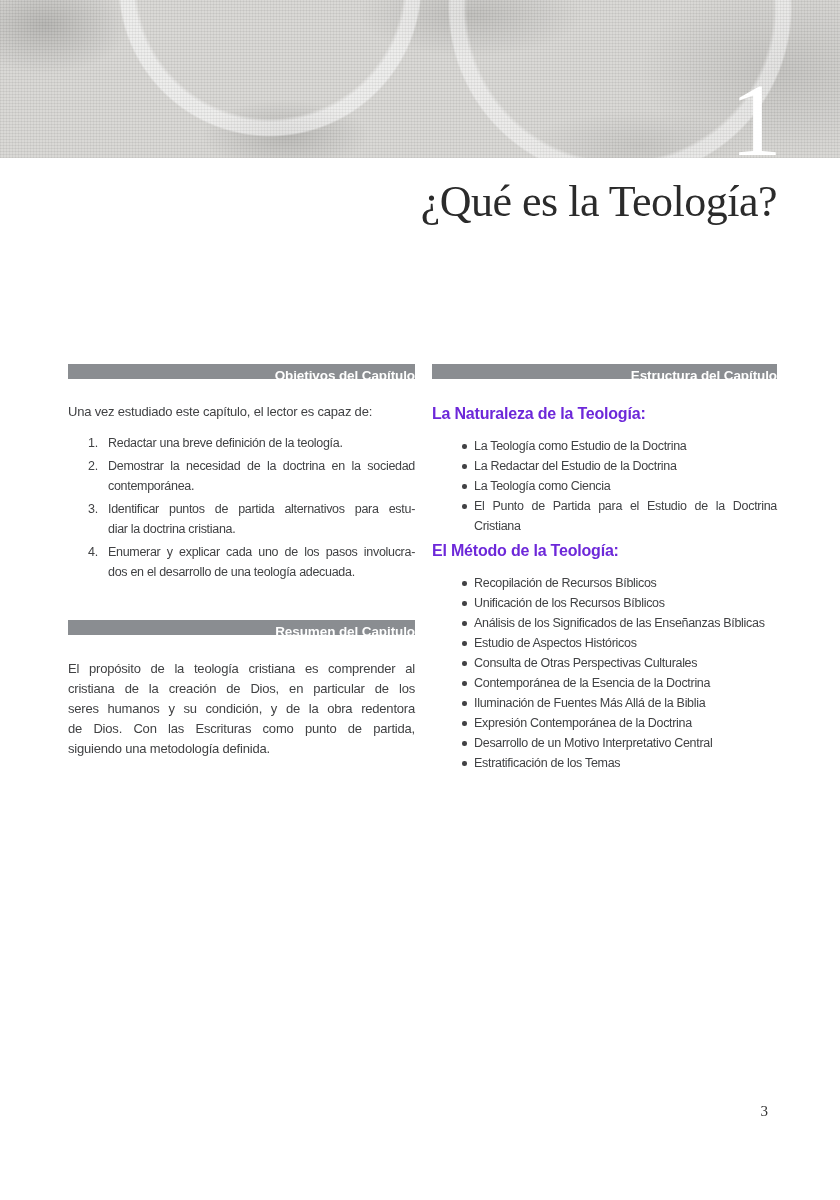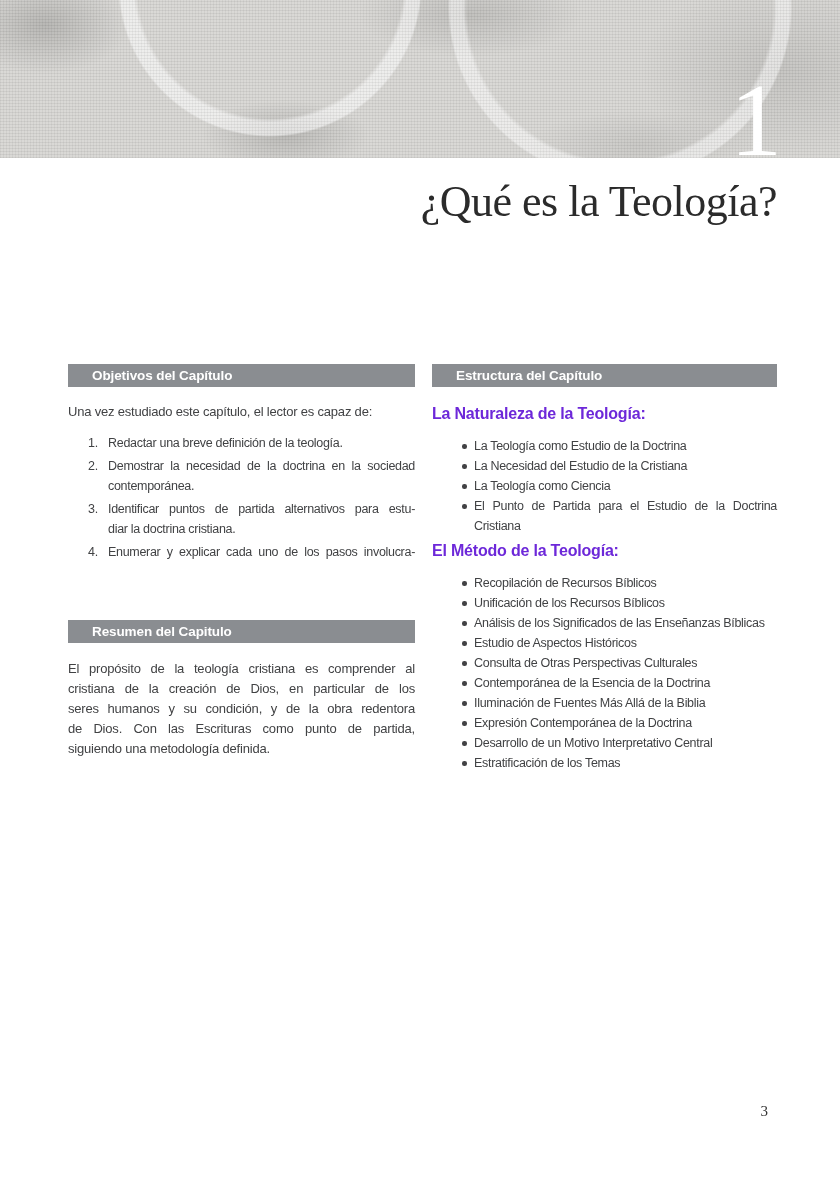--- a/index.html
+++ b/index.html
@@ -32,24 +32,24 @@
   .title {
     position:absolute; top:176px; right:63px;
     font-family:"Liberation Serif", serif; font-weight:400;
     font-size:44px; letter-spacing:-0.5px; color:#2b2b2b; white-space:nowrap;
   }
   
   .col { position:absolute; top:0; height:1200px; }
   .col.left  { left:68px;  width:347px; }
   .col.right { left:432px; width:345px; }
   .bar {
-    position:absolute; left:0; width:100%; height:23px;
+    position:absolute; left:0; width:100%; height:15px;
     background:var(--section-bar, #8a8d91);
     color:#ffffff; font-weight:bold; font-size:13.5px; line-height:23px;
-    padding-left:24px; letter-spacing:-0.1px;
+    padding-left:24px; letter-spacing:-0.1px;text-align:right;
   }
   .bar.obj, .bar.est { top:364px; }
   .bar.res { top:620px; }
   .intro {
     position:absolute; top:402px; left:0; width:100%;
     font-size:13px; letter-spacing:-0.2px; line-height:20px; white-space:nowrap;
   }
   
   .numlist { position:absolute; top:433px; left:0; width:100%; }
   .n-item { display:flex; margin-bottom:3px; }
@@ -118,20 +118,21 @@
         <span class="n-num">3.</span>
         <div class="n-text">
           <div class="jl">Identificar puntos de partida alternativos para estu-</div>
           <div>diar la doctrina cristiana.</div>
         </div>
       </div>
       <div class="n-item">
         <span class="n-num">4.</span>
         <div class="n-text">
           <div class="jl">Enumerar y explicar cada uno de los pasos involucra-</div>
+          <div>dos en el desarrollo de una teología adecuada.</div>
         </div>
       </div>
     </div>
 
     <div class="bar res">
       <span>Resumen del Capitulo</span>
     </div>
 
     <div class="summary">
       <div class="jl">El propósito de la teología cristiana es comprender al</div>
@@ -154,21 +155,21 @@
       <div class="b-item">
         <span class="b-dot-wrap">
             <span class="b-dot"></span>
           </span>
         <div class="b-text">La Teología como Estudio de la Doctrina</div>
       </div>
       <div class="b-item">
         <span class="b-dot-wrap">
             <span class="b-dot"></span>
           </span>
-        <div class="b-text">La Necesidad del Estudio de la Cristiana</div>
+        <div class="b-text">La Redactar del Estudio de la Doctrina</div>
       </div>
       <div class="b-item">
         <span class="b-dot-wrap">
             <span class="b-dot"></span>
           </span>
         <div class="b-text">La Teología como Ciencia</div>
       </div>
       <div class="b-item">
         <span class="b-dot-wrap">
             <span class="b-dot"></span>

